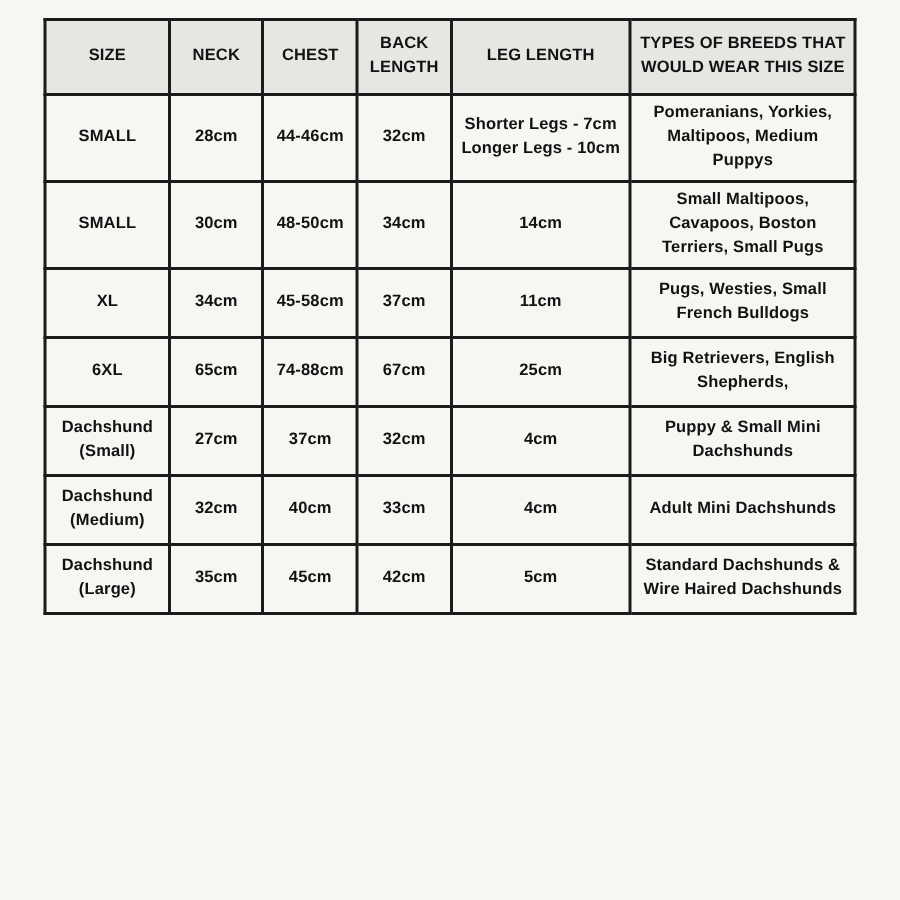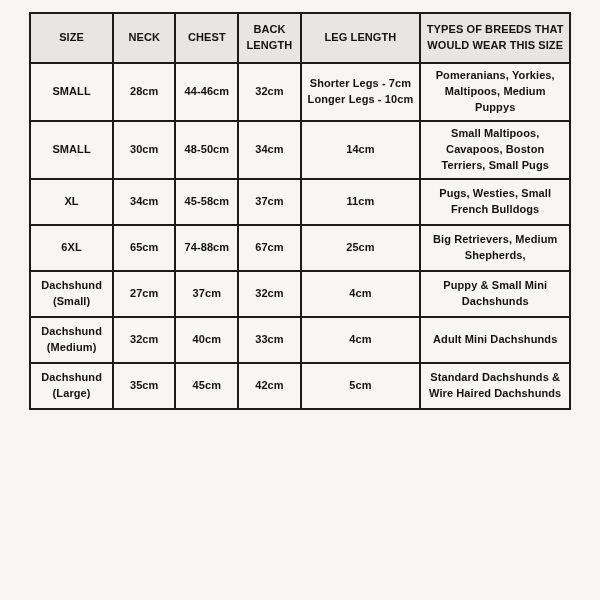--- a/index.html
+++ b/index.html
@@ -97,21 +97,21 @@
           <td>37cm</td>
           <td>11cm</td>
           <td>Pugs, Westies, Small French Bulldogs</td>
         </tr>
         <tr>
           <td>6XL</td>
           <td>65cm</td>
           <td>74-88cm</td>
           <td>67cm</td>
           <td>25cm</td>
-          <td>Big Retrievers,  Medium Shepherds,</td>
+          <td>Big Retrievers,  English Shepherds,</td>
         </tr>
         <tr>
           <td>Dachshund
 (Small)</td>
           <td>27cm</td>
           <td>37cm</td>
           <td>32cm</td>
           <td>4cm</td>
           <td>Puppy &amp; Small Mini Dachshunds</td>
         </tr>

